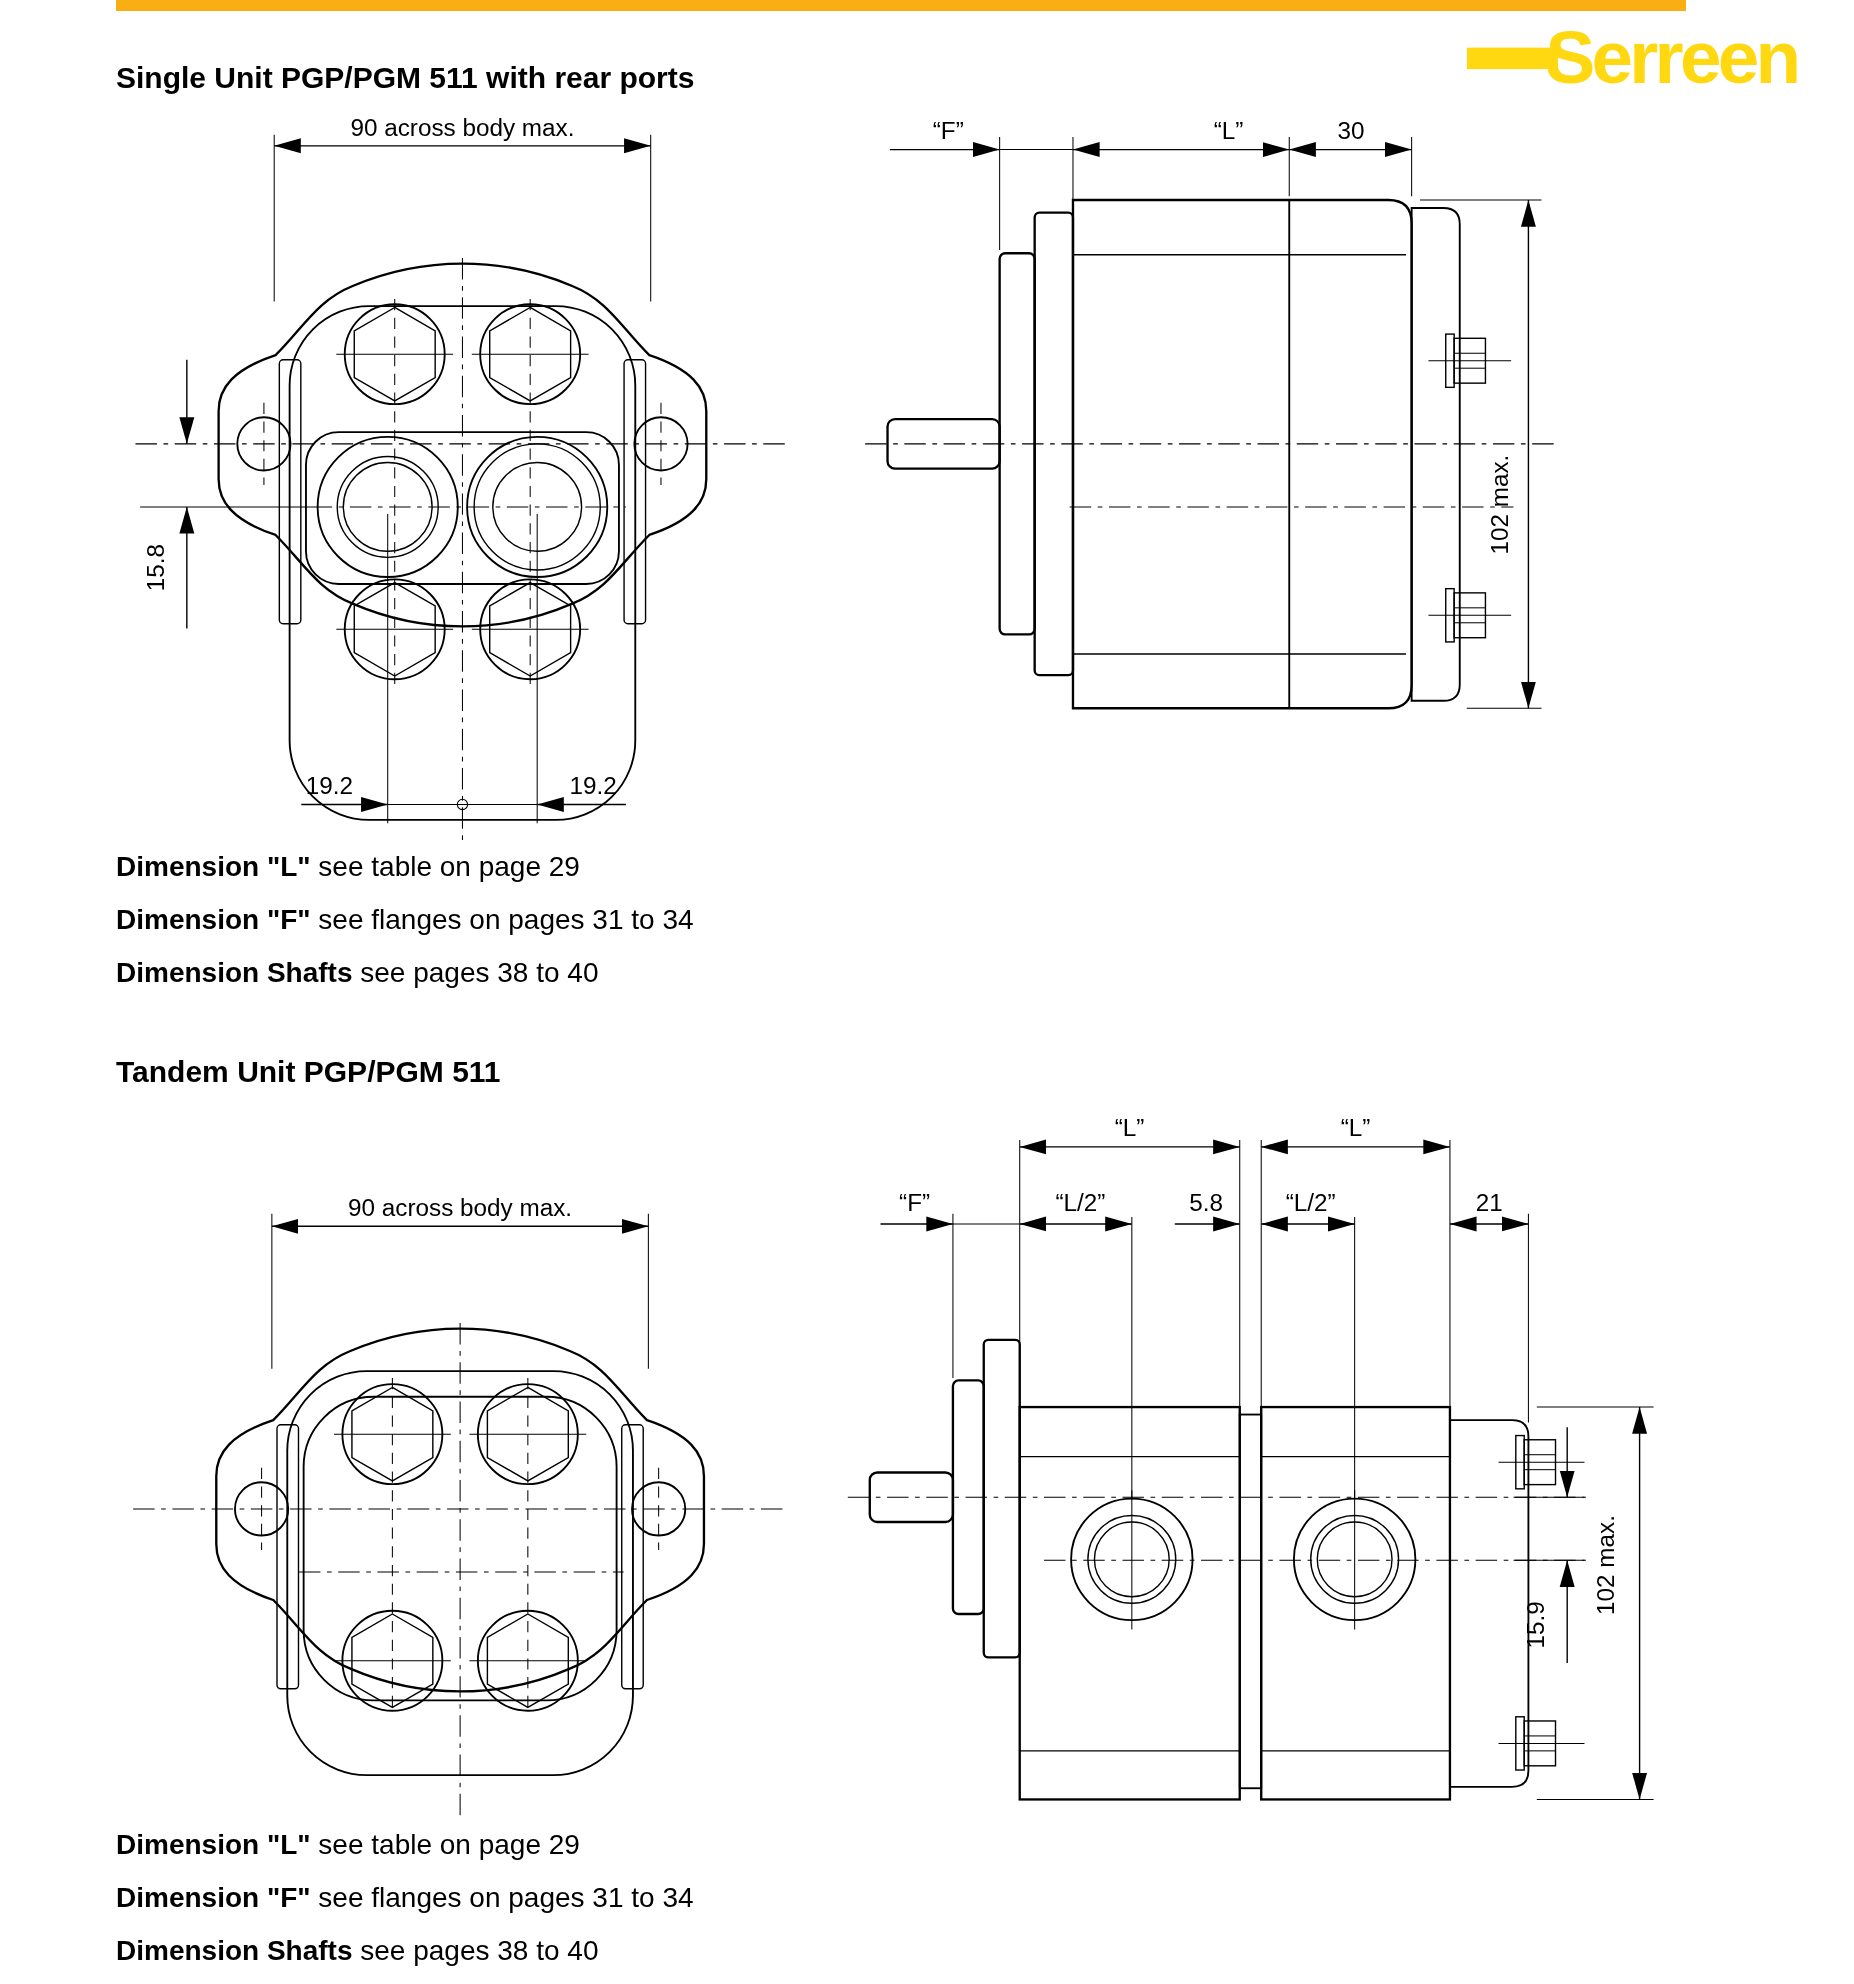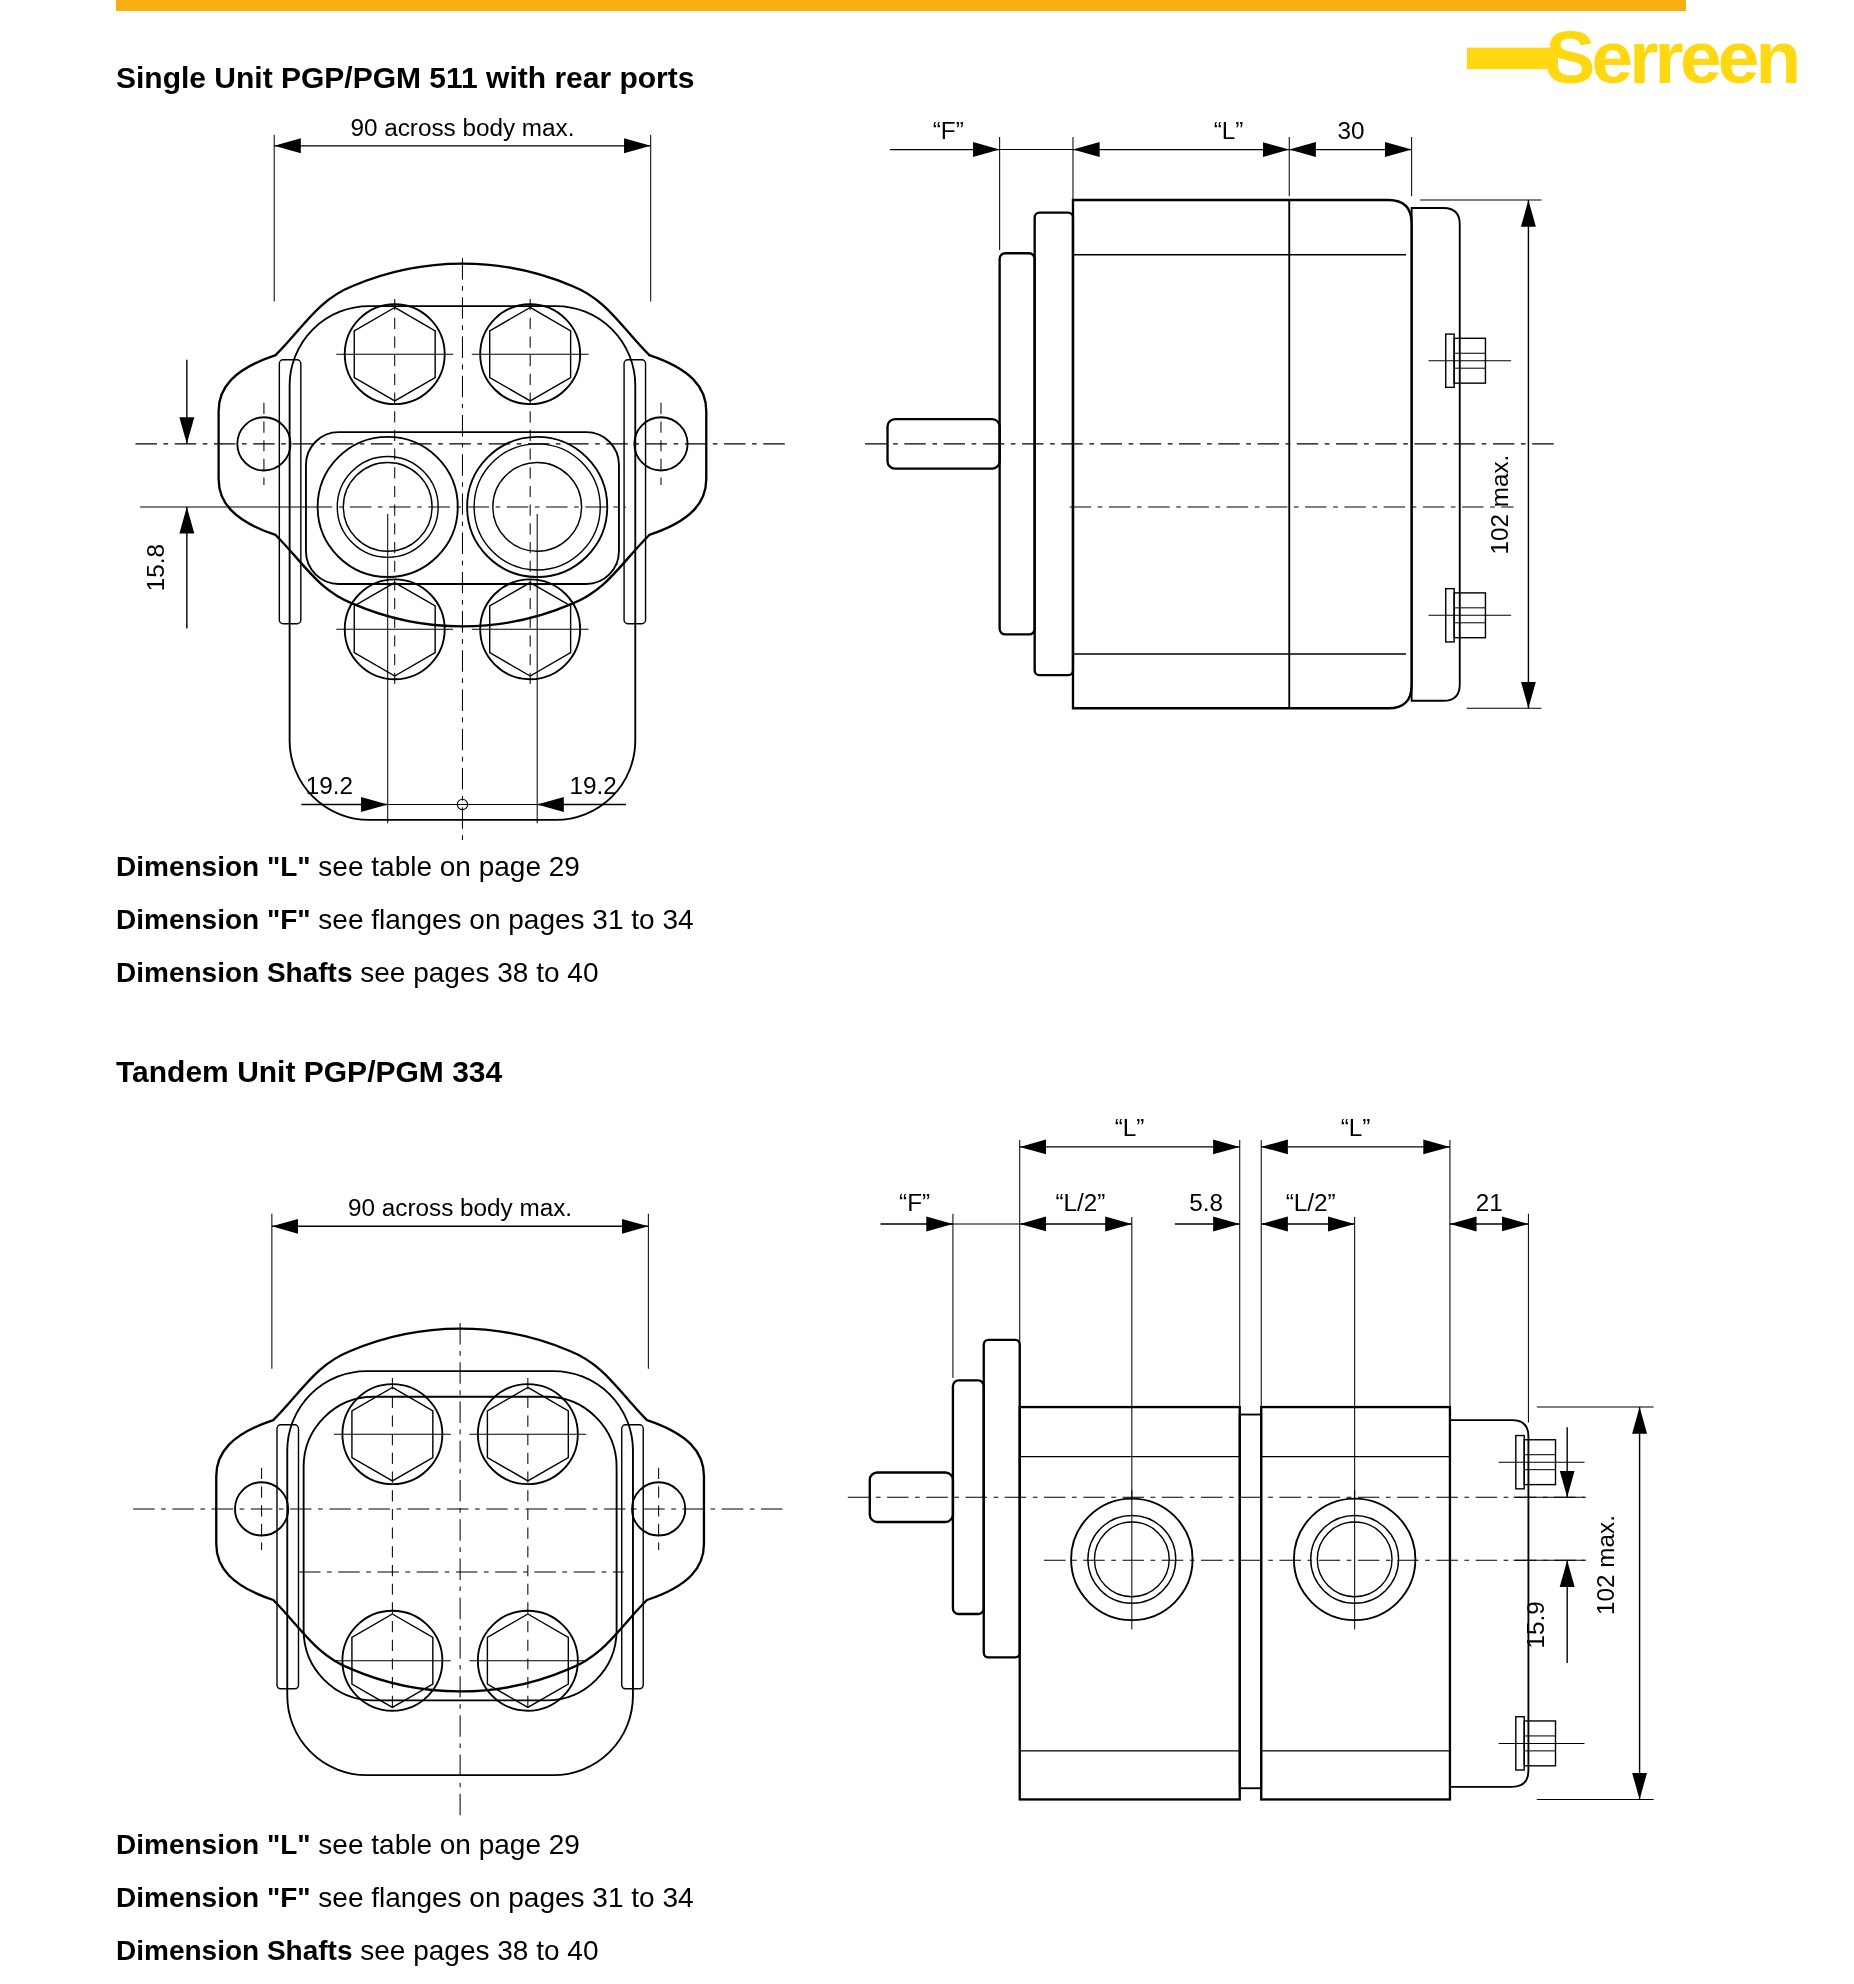--- a/index.html
+++ b/index.html
@@ -28,21 +28,21 @@
 <div id="page">
 
   <div class="topbar" style="background: rgb(249, 174, 19);"></div>
 
   <svg class="logo" viewBox="0 0 810 175" width="378" height="82">
     <rect x="0" y="76" width="195" height="46" fill="#FFD812"></rect>
     <text x="168" y="152" style="font-size:160px;font-weight:bold;letter-spacing:-8px;" fill="#FFD812">Serreen</text>
   </svg>
 
   <div class="sec-title" style="left:116px;top:37px;margin-top:24px;">Single Unit PGP/PGM 511 with rear ports</div>
-  <div class="sec-title" style="left:116px;top:1055px;">Tandem Unit PGP/PGM 334</div>
+  <div class="sec-title" style="left:116px;top:1055px;">Tandem Unit PGP/PGM 511</div>
 
   <div class="notes" style="left:116px;top:840px;">
     <div class="note-line"><span class="nb">Dimension "L"</span><span> see table on page 29</span></div>
     <div class="note-line"><span class="nb">Dimension "F"</span><span> see flanges on pages 31 to 34</span></div>
     <div class="note-line"><span class="nb">Dimension Shafts</span><span> see pages 38 to 40</span></div>
   </div>
 
   <div class="notes" style="left:116px;top:1818px;">
     <div class="note-line"><span class="nb">Dimension "L"</span><span> see table on page 29</span></div>
     <div class="note-line"><span class="nb">Dimension "F"</span><span> see flanges on pages 31 to 34</span></div>

